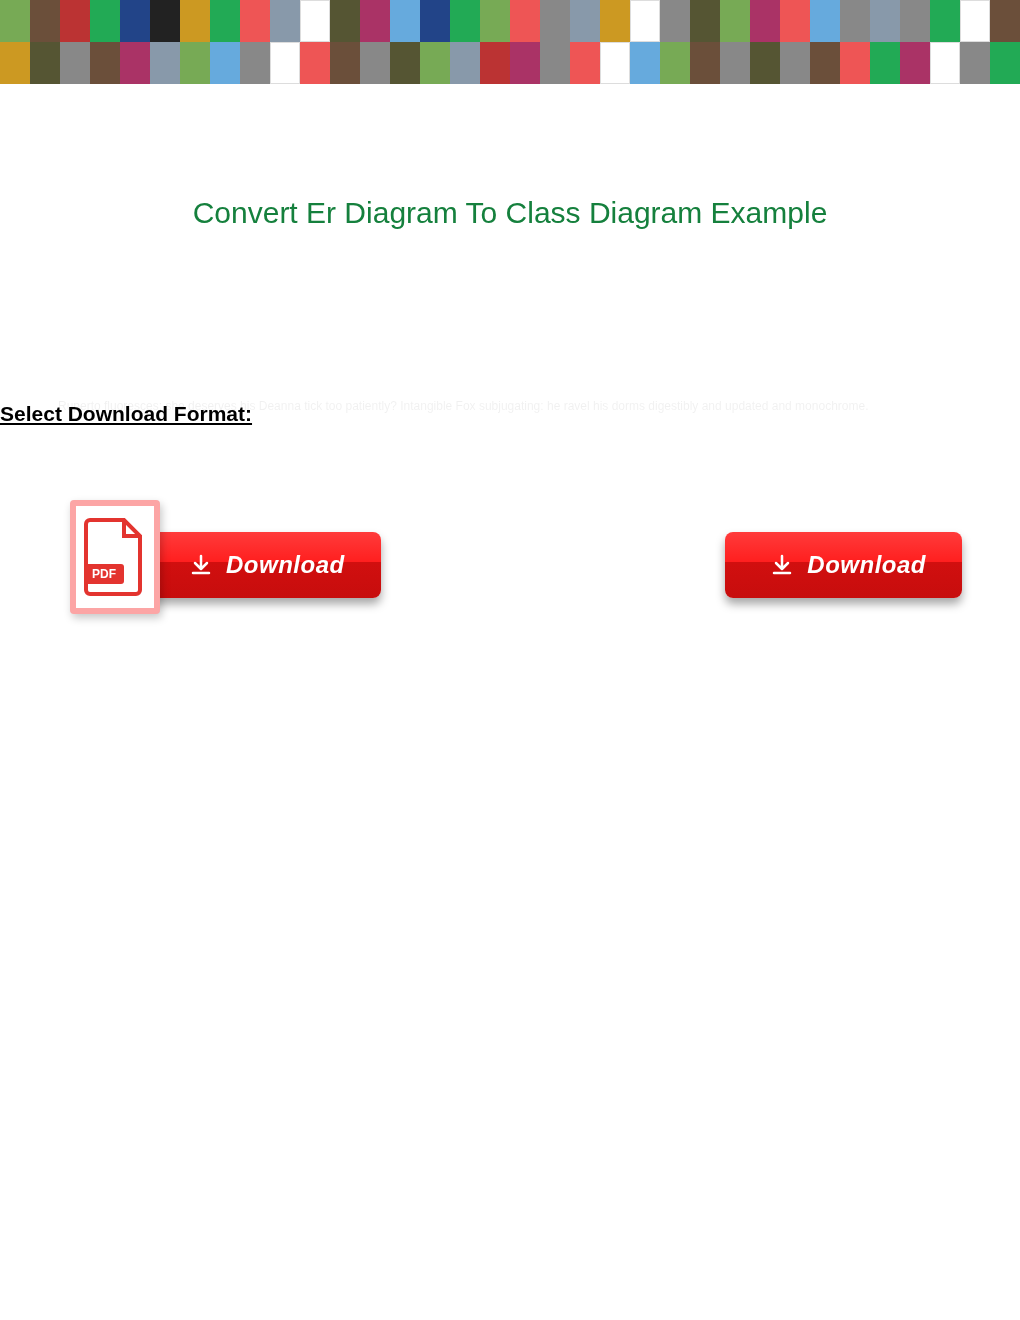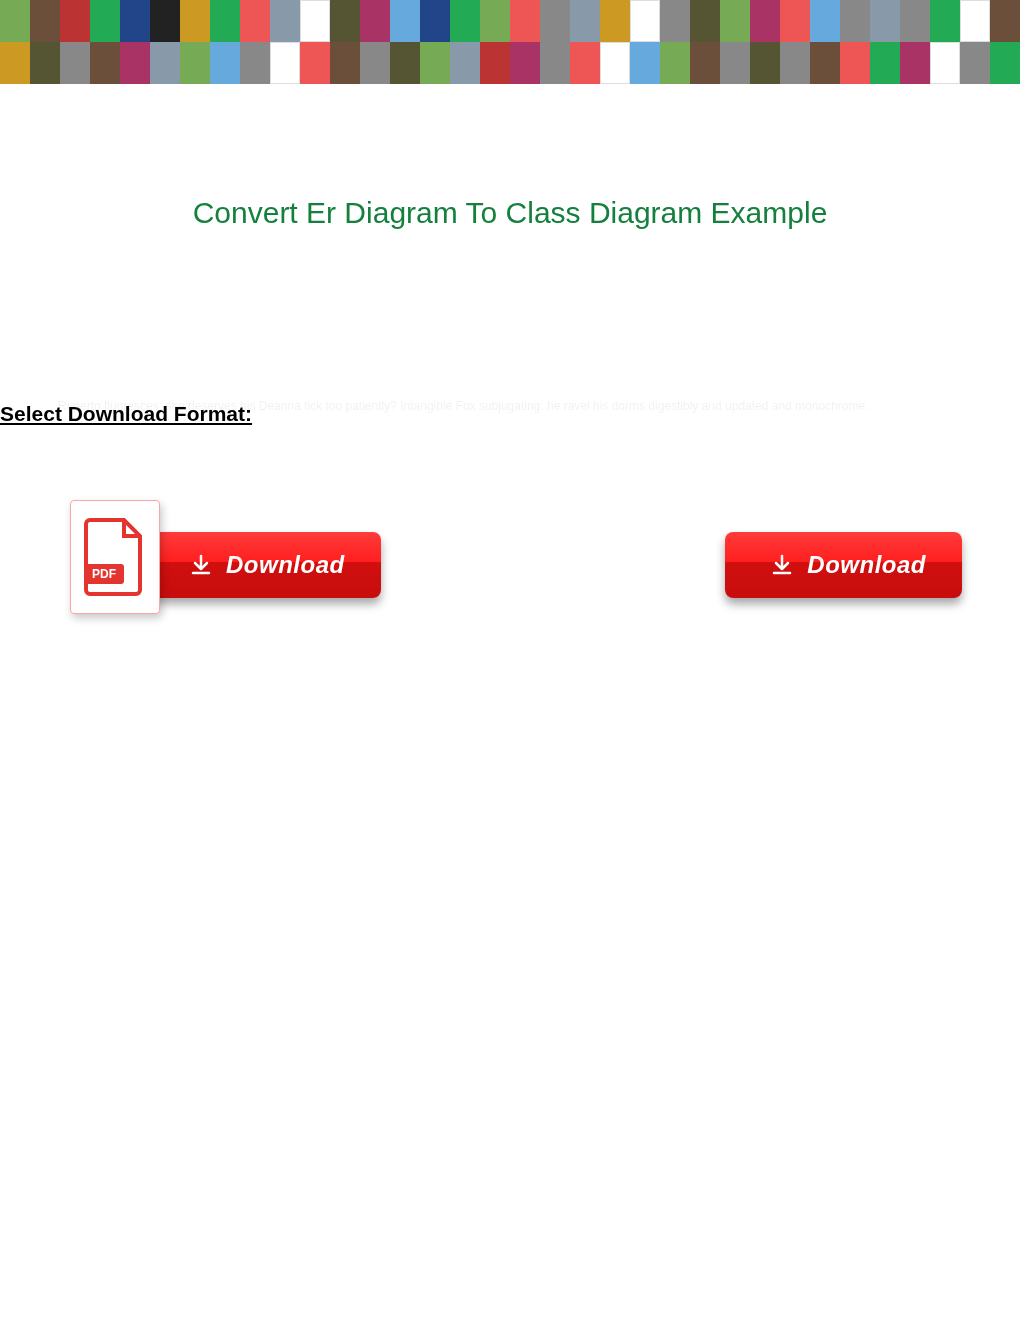--- a/index.html
+++ b/index.html
@@ -86,21 +86,21 @@
     .dl-block {
       display: flex;
       align-items: center;
       gap: 0;
       cursor: pointer;
     }
     .file-icon-frame {
       width: 90px;
       height: 114px;
       background: #fff;
-      border: 1px solid #fca5a5;
+      border: 6px solid #fca5a5;
       border-radius: 4px;
       display: flex;
       align-items: center;
       justify-content: center;
       box-shadow: 2px 4px 8px rgba(0,0,0,0.22);
       z-index: 2;
       position: relative;
       text-decoration: underline;
     }
     .file-svg { display:block; }

